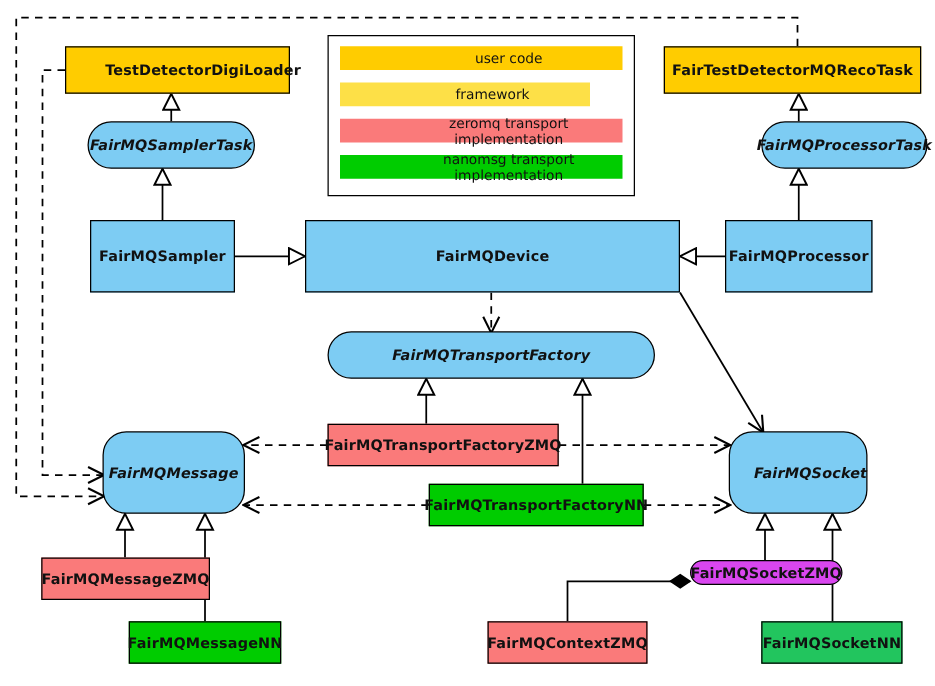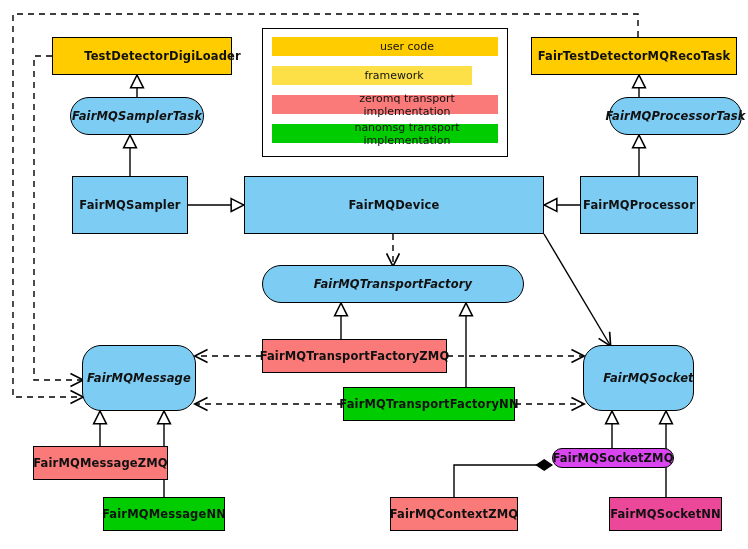--- a/index.html
+++ b/index.html
@@ -135,15 +135,15 @@
   <div class="node italic" style="left:583px;top:345px;width:111px;height:66px;background:#7DCCF3;padding-left:24px;">FairMQSocket</div>
 
   <div class="node" style="left:33px;top:446px;width:135px;height:34px;background:#FA7A7A;">FairMQMessageZMQ</div>
 
   <div class="node" style="left:103px;top:497px;width:122px;height:34px;background:#00CC00;">FairMQMessageNN</div>
 
   <div class="node" style="left:390px;top:497px;width:128px;height:34px;background:#FA7A7A;">FairMQContextZMQ</div>
 
   <div class="node" style="left:552px;top:448px;width:122px;height:20px;background:#d946ef;border-radius:10px;">FairMQSocketZMQ</div>
 
-  <div class="node" style="left:609px;top:497px;width:113px;height:34px;background:#ec4899;">FairMQSocketNN</div>
+  <div class="node" style="left:609px;top:497px;width:113px;height:34px;background:#22c55e;">FairMQSocketNN</div>
 
 </div>
 
 </body></html>

